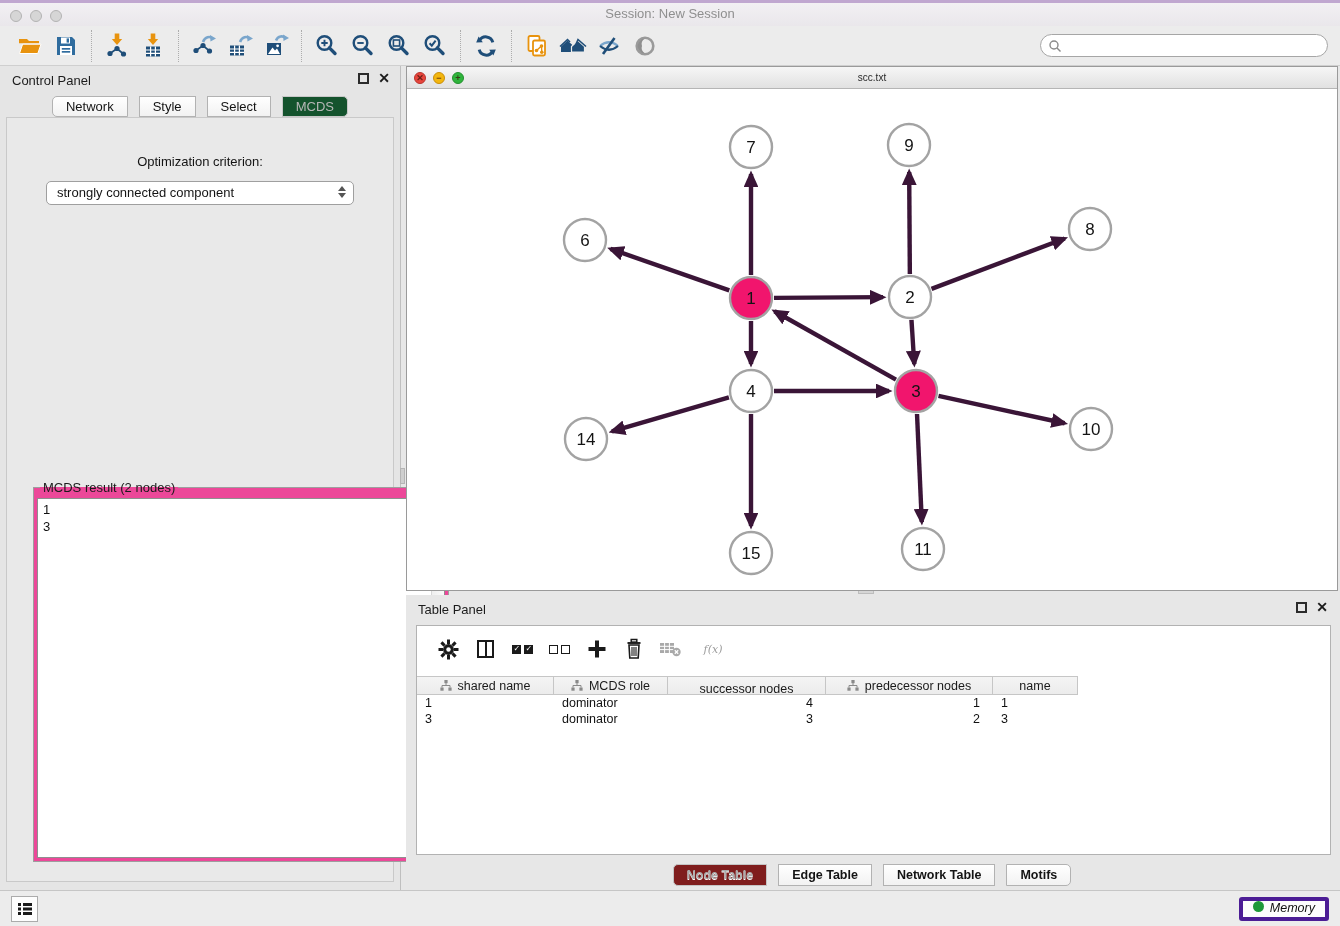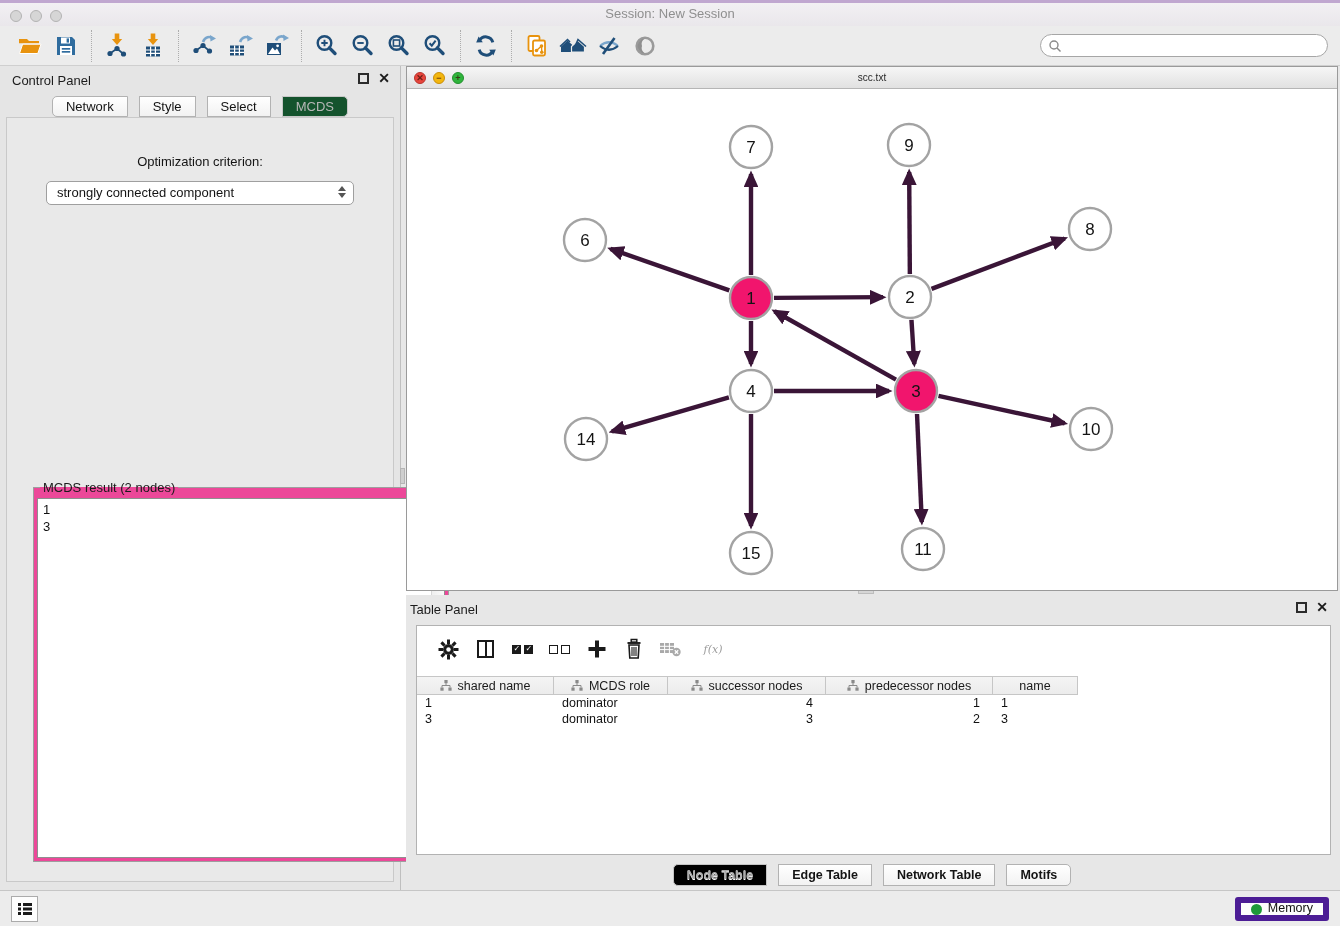--- a/index.html
+++ b/index.html
@@ -102,30 +102,30 @@
   .th-row { display:flex; }
   .th-cell { height:19px; background:linear-gradient(#f4f4f4,#ececec); border-right:1px solid #c6c6c6;
     border-top:1px solid #c6c6c6; border-bottom:1px solid #c6c6c6; display:flex; align-items:center;
     justify-content:center; gap:6px; font-size:12.5px; color:#1a1a1a; }
   .td-row { display:flex; }
   .td-cell { height:16px; font-size:12.5px; color:#111; line-height:16px; overflow:hidden; }
   .td-cell.left { text-align:left; padding-left:8px; }
   .td-cell.right { text-align:right; padding-right:13px; }
   .tp-tabs { position:absolute; left:0; right:0; top:269px; display:flex; justify-content:center; }
   .tp-tabs .tab { font-weight:bold; font-size:12.5px; height:22px; line-height:21px; }
-  .tp-tabs .tab.active { background:#000000; color:#ababab; border-color:#c4c4c4; text-shadow:0 1px 0 #fff;text-align:right; }
+  .tp-tabs .tab.active { background:#7f1d1d; color:#ababab; border-color:#c4c4c4; text-shadow:0 1px 0 #fff;text-align:right; }
 
   
   .statusbar { position:absolute; left:0; right:0; bottom:0; height:36px; background:#ececec;
     border-top:1px solid #c6c6c6; }
   .sb-left { position:absolute; left:11px; top:5px; width:27px; height:26px; background:#fdfdfd;
     border:1px solid #ababab; display:flex; align-items:center; justify-content:center; }
   .sb-mem { position:absolute; right:11px; top:6px; height:24px; background:#fdfdfd;
-    border:6px solid #4c1d95; border-radius:3px; display:flex; align-items:flex-end; gap:6px;
-    padding:0 10px; font-size:12.5px; color:#111; }
+    border:4px solid #4c1d95; border-radius:3px; display:flex; align-items:flex-start; gap:6px;
+    padding:0 10px; font-size:12.5px; color:#111;font-style:italic; }
   .mem-dot { width:11px; height:11px; border-radius:50%; }
 
   svg { display:block; }
 </style>
 </head>
 <body>
 
 <div id="app">
 
   <div class="titlebar">
@@ -414,21 +414,21 @@
               <circle cx="344" cy="464" r="21" fill="#ffffff" stroke="#a3a3a3" stroke-width="2.4"></circle>
               <text x="344" y="464" text-anchor="middle" dy="0.35em" font-size="17px" fill="#141414" font-family="&quot;Liberation Sans&quot;, sans-serif">15</text>
             </g>
           </g>
       </svg>
     </div>
   </div>
 
   <div class="table-panel">
     <div class="panel-head">
-      <div class="panel-title" style="left:4px;">Table Panel</div>
+      <div class="panel-title" style="left:12px;">Table Panel</div>
       <div class="panel-icons">
         <div class="ic-float"></div>
         <div class="ic-close">✕</div>
       </div>
     </div>
     <div class="tp-container">
       <div class="tp-toolbar">
         <div class="tp-ic">
           <svg width="21" height="21" viewBox="0 0 21 21">
             <g fill="#1a1a1a">
@@ -496,21 +496,21 @@
             </div>
             <div class="th-cell" style="width: 114px;">
               <svg width="12" height="11" viewBox="0 0 12 11">
                 <path d="M6 3 v2.5 M2 5.5 h8 M2 5.5 v2 M10 5.5 v2" stroke="#8a8a8a" fill="none" stroke-width="1"></path>
                 <rect x="4.4" y="0" width="3.2" height="3.2" fill="#8a8a8a"></rect>
                 <rect x="0.4" y="7.5" width="3.2" height="3.2" fill="#8a8a8a"></rect>
                 <rect x="8.4" y="7.5" width="3.2" height="3.2" fill="#8a8a8a"></rect>
               </svg>
               <span>MCDS role</span>
             </div>
-            <div class="th-cell" style="width: 158px;">
+            <div class="th-cell" style="width: 158px; flex-direction: column;">
               <svg width="12" height="11" viewBox="0 0 12 11">
                 <path d="M6 3 v2.5 M2 5.5 h8 M2 5.5 v2 M10 5.5 v2" stroke="#8a8a8a" fill="none" stroke-width="1"></path>
                 <rect x="4.4" y="0" width="3.2" height="3.2" fill="#8a8a8a"></rect>
                 <rect x="0.4" y="7.5" width="3.2" height="3.2" fill="#8a8a8a"></rect>
                 <rect x="8.4" y="7.5" width="3.2" height="3.2" fill="#8a8a8a"></rect>
               </svg>
               <span>successor nodes</span>
             </div>
             <div class="th-cell" style="width: 167px;">
               <svg width="12" height="11" viewBox="0 0 12 11">

